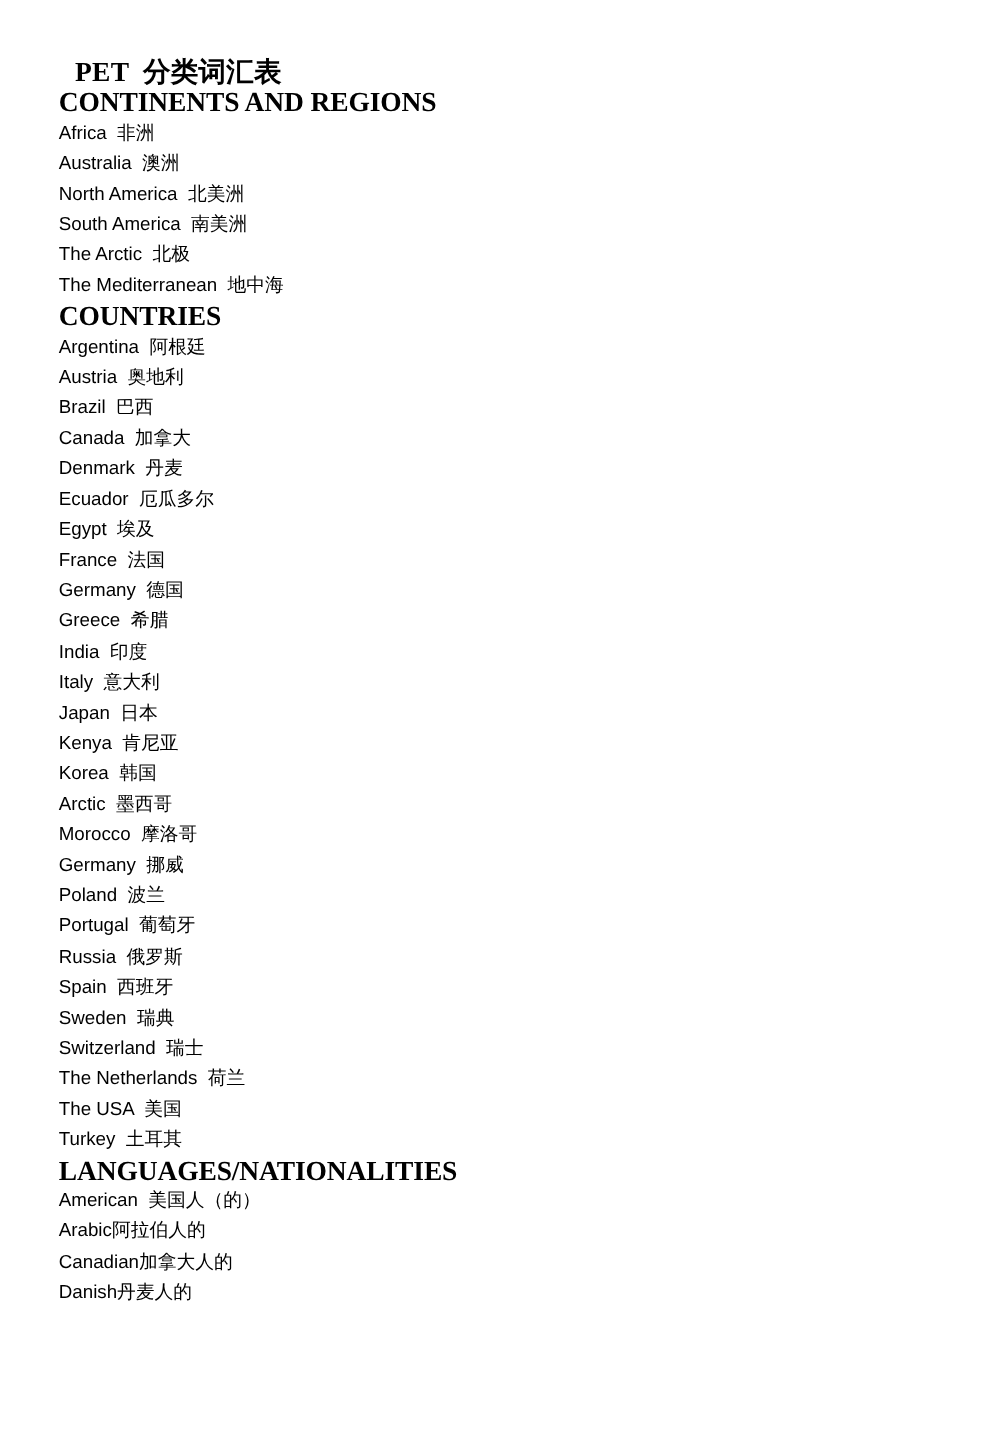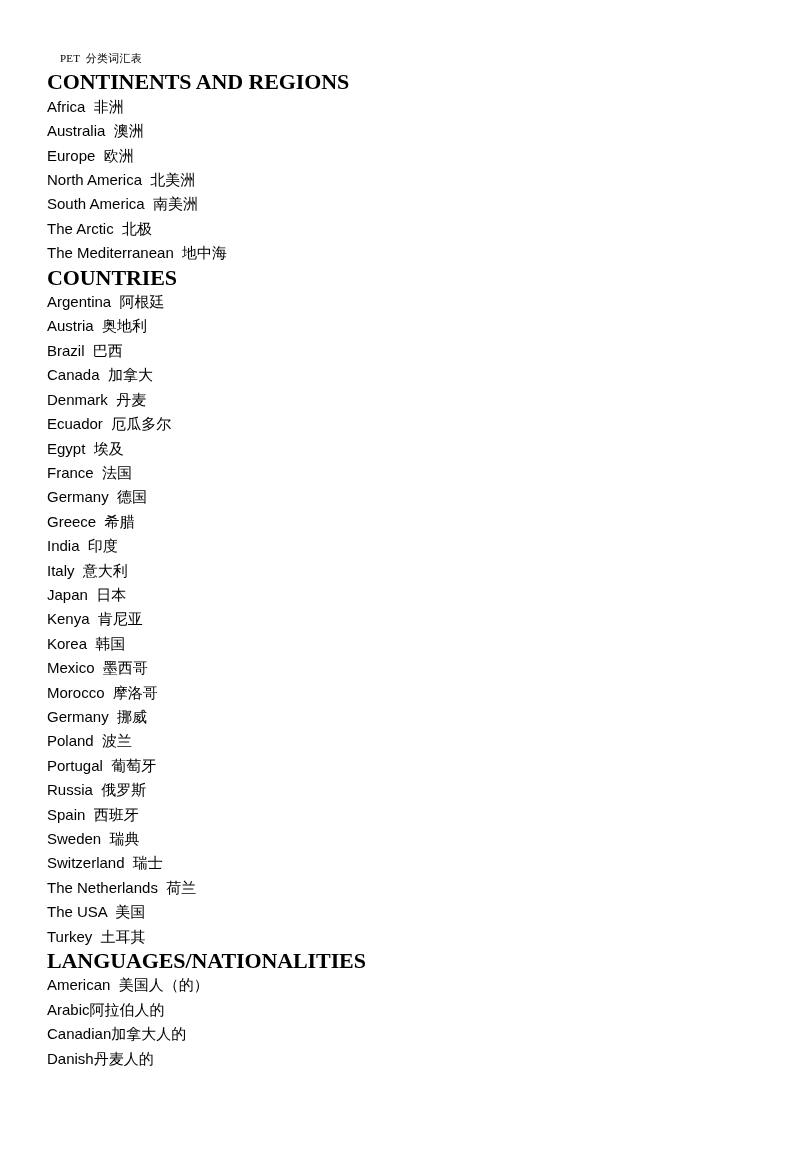--- a/index.html
+++ b/index.html
@@ -30,23 +30,23 @@
   #content {
     position: absolute;
     left: 47px;
     top: 46px;
     width: 700px;
   }
 
   
   .doc-title {
     font-family: "Liberation Serif", "DejaVu Serif", serif;
-    font-size: 11px;
+    font-size: 22px;
     line-height: 24.4px;
-    font-weight: normal;
+    font-weight: bold;
     margin: 0 0 0 13px;
     white-space: pre;
     letter-spacing: 0.2px;
   }
 
   
   .section-heading {
     font-family: Liberation Serif, serif;
     font-size: 22px;
     line-height: 24.4px;
@@ -76,21 +76,20 @@
 
 <div id="page">
   <div id="content">
 
     <div class="doc-title">PET  分类词汇表</div>
 
     <div class="section-block">
       <div class="section-heading">CONTINENTS AND REGIONS</div>
       <div class="entry">Africa  非洲</div>
       <div class="entry">Australia  澳洲</div>
-      <div class="entry">Europe  欧洲</div>
       <div class="entry">North America  北美洲</div>
       <div class="entry">South America  南美洲</div>
       <div class="entry">The Arctic  北极</div>
       <div class="entry">The Mediterranean  地中海</div>
     </div>
 
     <div class="section-block">
       <div class="section-heading">COUNTRIES</div>
       <div class="entry">Argentina  阿根廷</div>
       <div class="entry">Austria  奥地利</div>
@@ -100,21 +99,21 @@
       <div class="entry">Ecuador  厄瓜多尔</div>
       <div class="entry">Egypt  埃及</div>
       <div class="entry">France  法国</div>
       <div class="entry">Germany  德国</div>
       <div class="entry">Greece  希腊</div>
       <div class="entry">India  印度</div>
       <div class="entry">Italy  意大利</div>
       <div class="entry">Japan  日本</div>
       <div class="entry">Kenya  肯尼亚</div>
       <div class="entry">Korea  韩国</div>
-      <div class="entry">Mexico  墨西哥</div>
+      <div class="entry">Arctic  墨西哥</div>
       <div class="entry">Morocco  摩洛哥</div>
       <div class="entry">Germany  挪威</div>
       <div class="entry">Poland  波兰</div>
       <div class="entry">Portugal  葡萄牙</div>
       <div class="entry">Russia  俄罗斯</div>
       <div class="entry">Spain  西班牙</div>
       <div class="entry">Sweden  瑞典</div>
       <div class="entry">Switzerland  瑞士</div>
       <div class="entry">The Netherlands  荷兰</div>
       <div class="entry">The USA  美国</div>

